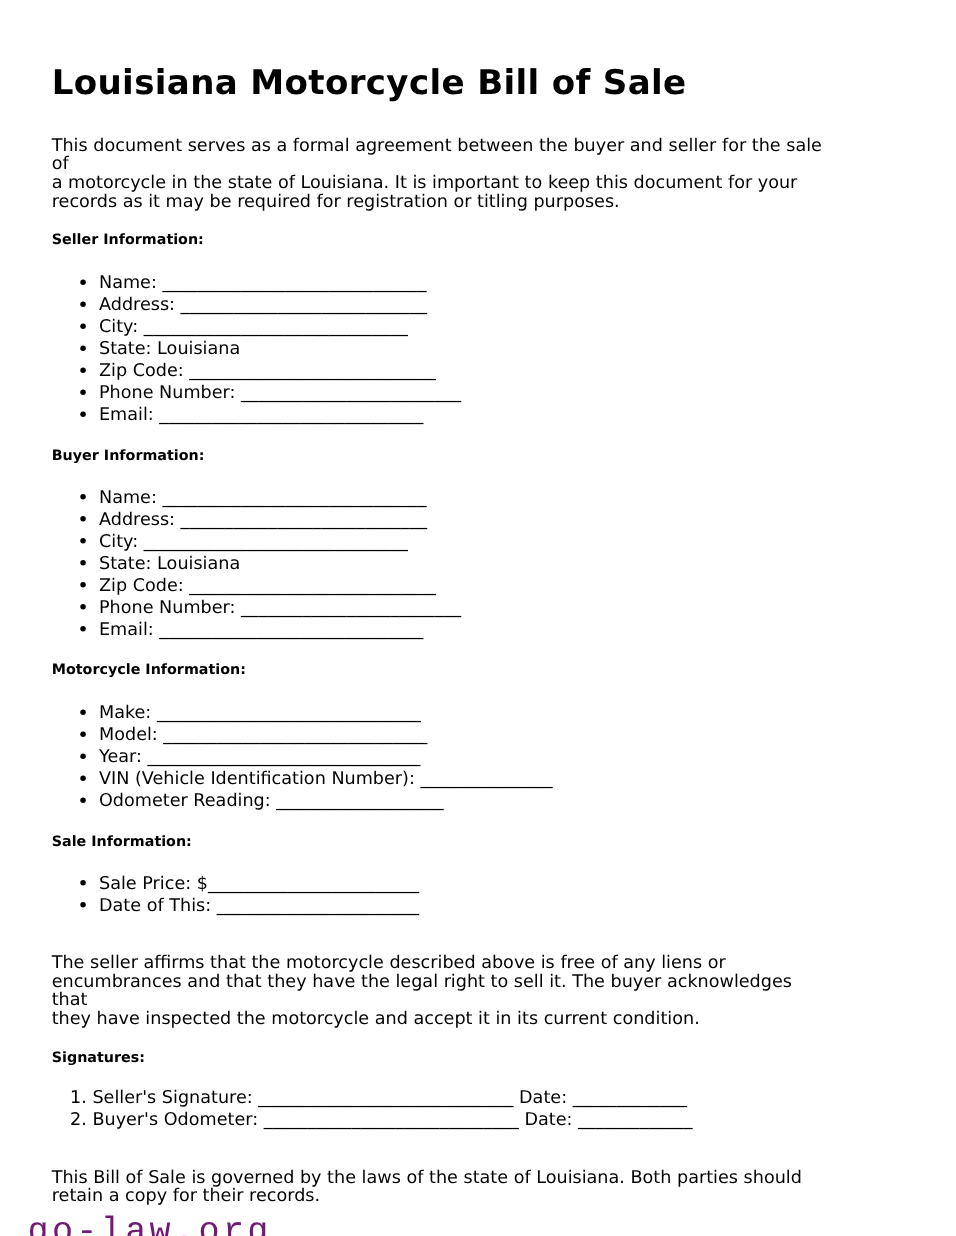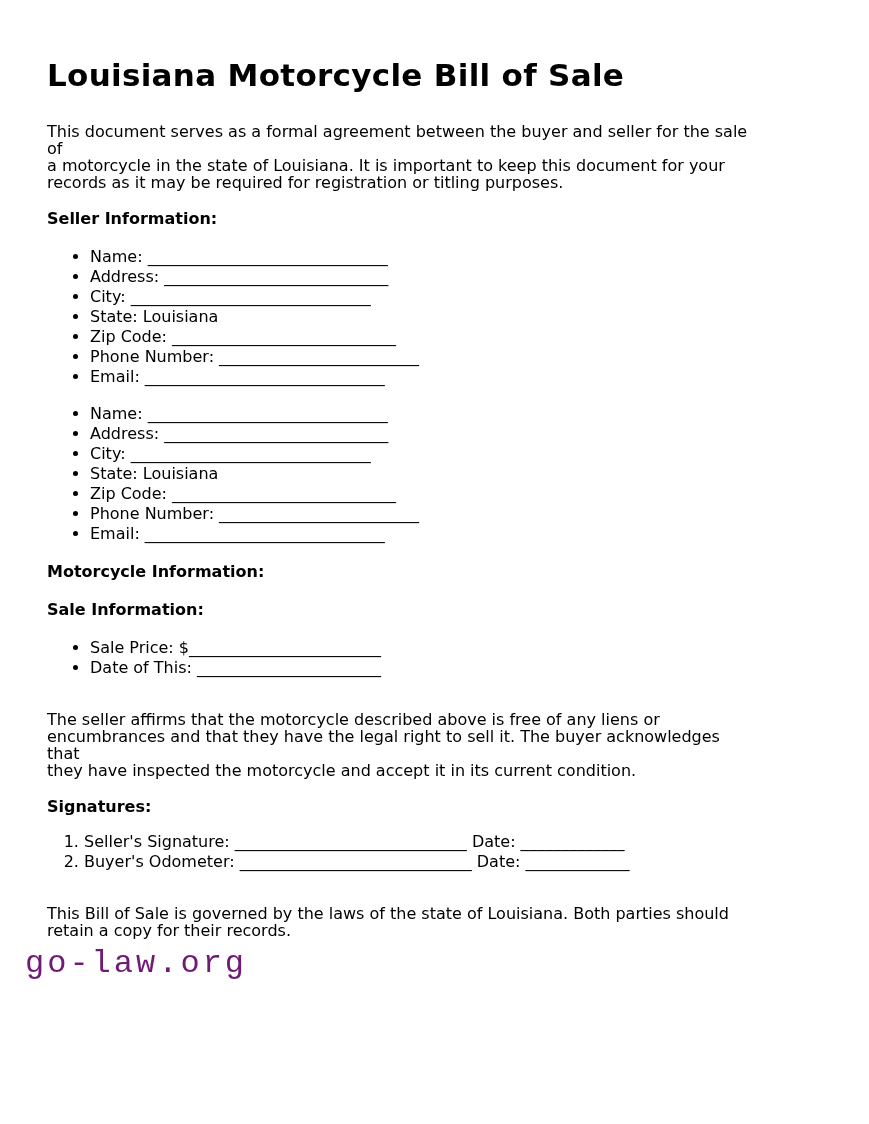--- a/index.html
+++ b/index.html
@@ -22,21 +22,21 @@
     font-weight: 700;
     letter-spacing: 0.3px;
   }
   p.para {
     margin: 29px 0 0 0;
     line-height: 17px;
     white-space: pre-line;
   }
   p.para.tight { margin-top: 33px; }
   h2.section-heading {
-    font-size: 16px;
+    font-size: 13px;
     line-height: 20.5px;
     font-weight: 700;
     margin: 18px 0 0 0;
   }
   ul.field-list {
     margin: 17px 0 0 0;
     padding: 0 0 0 43px;
     list-style: disc outside;
   }
   ul.field-list li {
@@ -79,31 +79,39 @@
   <ul class="field-list">
     <li>Name: ______________________________</li>
     <li>Address: ____________________________</li>
     <li>City: ______________________________</li>
     <li>State: Louisiana</li>
     <li>Zip Code: ____________________________</li>
     <li>Phone Number: _________________________</li>
     <li>Email: ______________________________</li>
   </ul>
 
+  <h2 class="section-heading">Buyer Information:</h2>
   <ul class="field-list">
     <li>Name: ______________________________</li>
     <li>Address: ____________________________</li>
     <li>City: ______________________________</li>
     <li>State: Louisiana</li>
     <li>Zip Code: ____________________________</li>
     <li>Phone Number: _________________________</li>
     <li>Email: ______________________________</li>
   </ul>
 
   <h2 class="section-heading">Motorcycle Information:</h2>
+  <ul class="field-list">
+    <li>Make: ______________________________</li>
+    <li>Model: ______________________________</li>
+    <li>Year: _______________________________</li>
+    <li>VIN (Vehicle Identification Number): _______________</li>
+    <li>Odometer Reading: ___________________</li>
+  </ul>
 
   <h2 class="section-heading">Sale Information:</h2>
   <ul class="field-list">
     <li>Sale Price: $________________________</li>
     <li>Date of This: _______________________</li>
   </ul>
 
   <p class="para tight">The seller affirms that the motorcycle described above is free of any liens or
 encumbrances and that they have the legal right to sell it. The buyer acknowledges that
 they have inspected the motorcycle and accept it in its current condition.</p>

